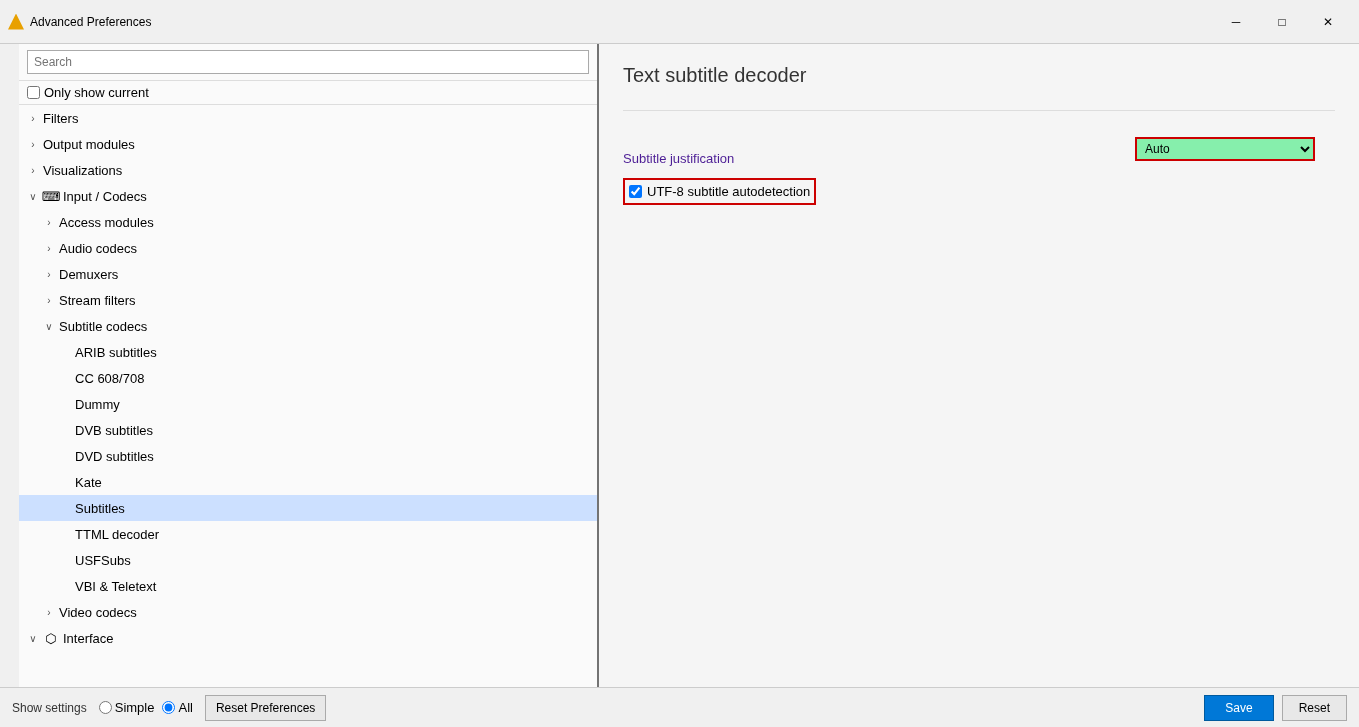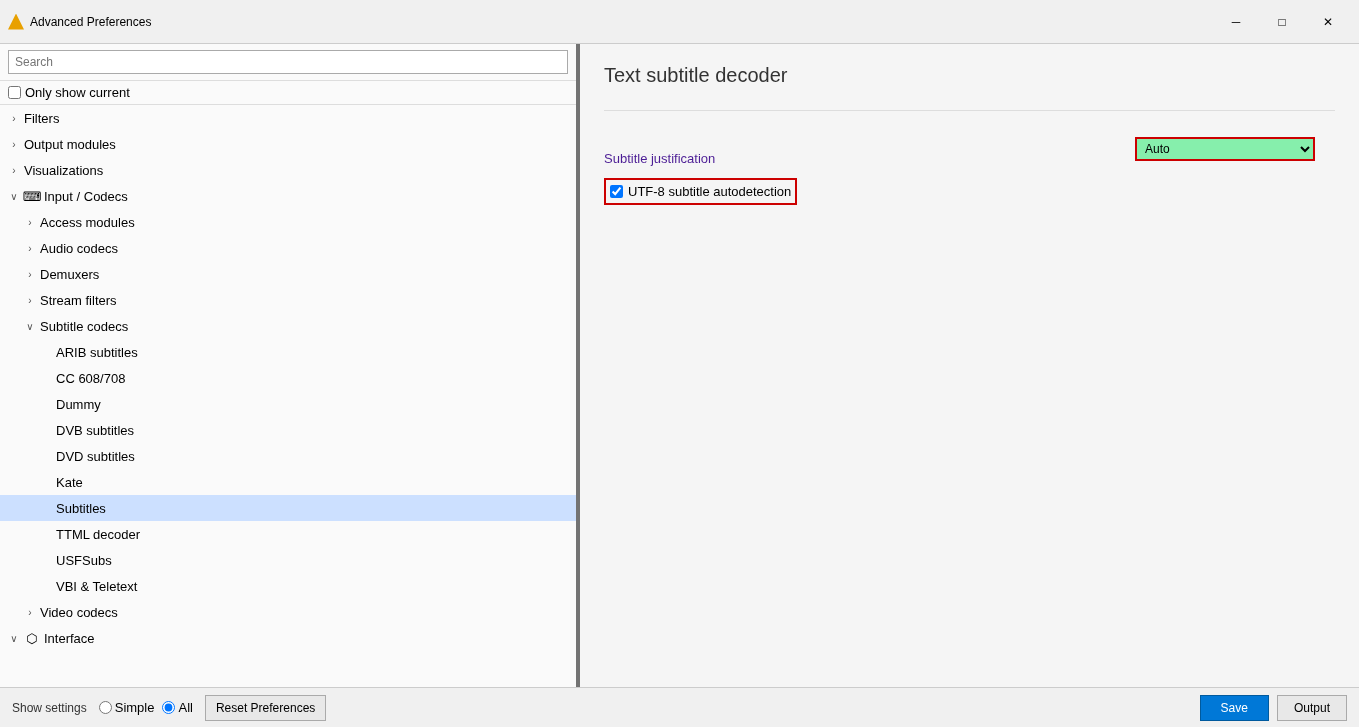--- a/index.html
+++ b/index.html
@@ -39,23 +39,24 @@
     .content-area {
       flex: 1;
       display: flex;
       overflow: hidden;
     }
 
     
     .left-panel {
       width: 580px;
       background: #fafafa;
-      border-right: 4px solid #737373;
+      border-right: 2px solid #737373;
       display: flex;
       flex-direction: column;
+      margin-left: 19px;
     }
     .search-box {
       padding: 6px 8px;
       border-bottom: 1px solid #ddd;
     }
     .search-input {
       width: 100%;
       height: 24px;
       border: 1px solid #aaa;
       padding: 2px 6px;
@@ -373,16 +374,16 @@
         </div>
         <div class="radio-item">
           <input type="radio" name="settings-level" id="all-radio" checked="" style="">
           <label for="all-radio">All</label>
         </div>
       </div>
       <button class="reset-btn">Reset Preferences</button>
     </div>
     <div class="bottom-right">
       <button class="btn-save">Save</button>
-      <button class="btn-cancel">Output</button>
+      <button class="btn-cancel">Reset</button>
     </div>
   </div>
 </div>
 
 </body></html>

